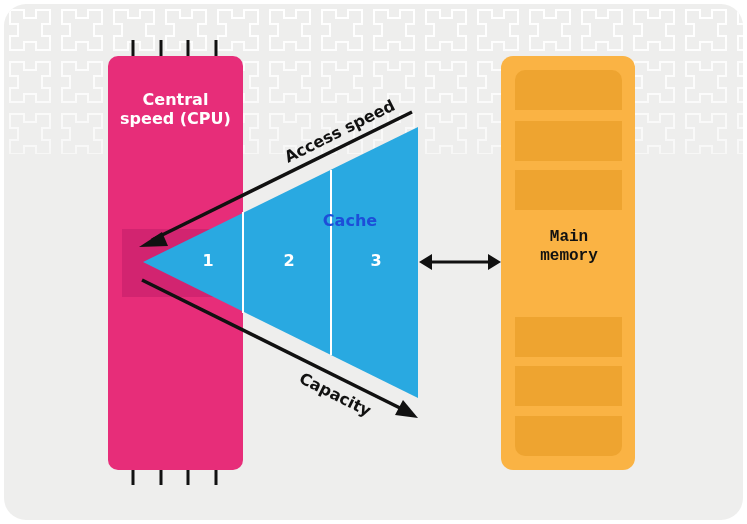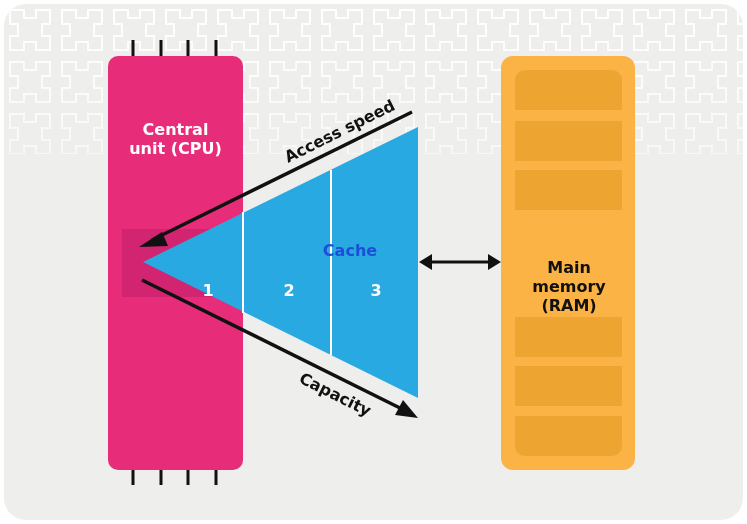--- a/index.html
+++ b/index.html
@@ -1,20 +1,20 @@
 <!DOCTYPE html>
 <html><head>
 <meta charset="utf-8">
 <style>
   html, body { margin:0; padding:0; background:#ffffff; }
   body { width:747px; height:524px; position:relative; overflow:hidden; font-family:"DejaVu Sans", sans-serif; }
   .frame { position:absolute; left:4px; top:4px; width:739px; height:516px; background:#eeeeed; border-radius:22px; overflow:hidden; }
   .pattern { position:absolute; left:0; top:0; width:739px; height:150px; }
   svg.main { position:absolute; left:0; top:0; }
-  .label { position:absolute; font-weight:bold; text-align:center; line-height:1.2;margin-top:30px; }
+  .label { position:absolute; font-weight:bold; text-align:center; line-height:1.2; }
 </style>
 </head>
 <body>
 
 <div class="frame">
   <svg class="pattern" width="739" height="200">
     <defs>
       <pattern id="maze" width="52" height="52" patternUnits="userSpaceOnUse">
         <path d="M6 6 H20 V14 H32 V6 H46 V20 H38 V32 H46 V46 H32 V38 H20 V46 H6 V32 H14 V20 H6 Z" fill="none" stroke="#ffffff" stroke-width="2"></path>
       </pattern>
@@ -72,25 +72,24 @@
     <rect x="515" y="366" width="107" height="40"></rect>
     <path d="M515 416 h107 v30 a10 10 0 0 1 -10 10 h-87 a10 10 0 0 1 -10 -10 z"></path>
   </g>
 
   <text transform="translate(288,163) rotate(-26.5)" font-family="DejaVu Sans, sans-serif" font-weight="bold" font-size="16" fill="#111">Access speed</text>
   <text transform="translate(298,382) rotate(26.5)" font-family="DejaVu Sans, sans-serif" font-weight="bold" font-size="16" fill="#111">Capacity</text>
 </svg>
 
 <div class="label" style="left:108px; top:90px; width:135px; color:#fff; font-size:16px;">
   <div>Central</div>
-  <div>unit (CPU)</div>
+  <div>speed (CPU)</div>
 </div>
 
 <div class="label" style="left:300px; top:211px; width:100px; color:#1d4ed8; font-size:16px;">Cache</div>
 <div class="label" style="left:193px; top:251px; width:30px; color:#fff; font-size:16px;">1</div>
 <div class="label" style="left:274px; top:251px; width:30px; color:#fff; font-size:16px;">2</div>
 <div class="label" style="left:361px; top:251px; width:30px; color:#fff; font-size:16px;">3</div>
 
-<div class="label" style="left:501px; top:228px; width:136px; color:#111; font-size:16px;">
+<div class="label" style="left:501px; top:228px; width:136px; color:#111; font-size:16px;font-family:Liberation Mono, monospace;">
   <div>Main</div>
   <div>memory</div>
-  <div>(RAM)</div>
 </div>
 
 </body></html>

